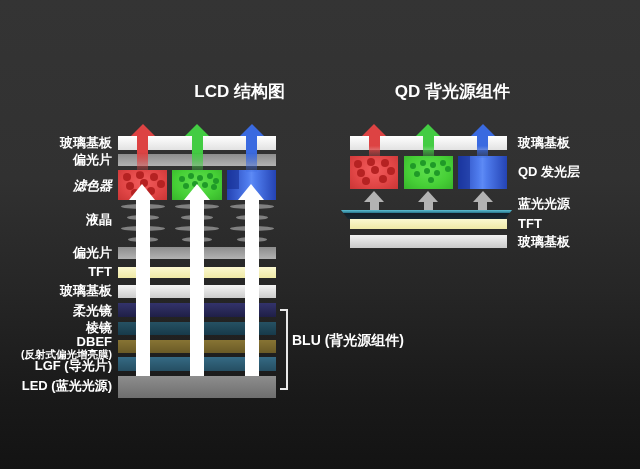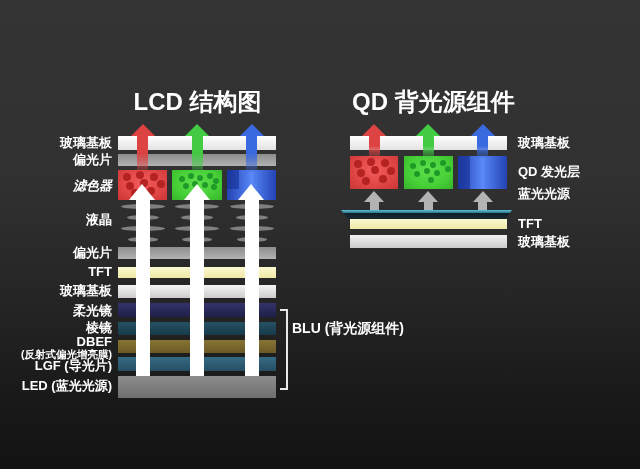--- a/index.html
+++ b/index.html
@@ -1,36 +1,36 @@
 <!DOCTYPE html>
 <html><head>
 <meta charset="utf-8">
 <style>
   html,body{margin:0;padding:0;}
   #stage{
     position:relative;width:640px;height:469px;overflow:hidden;
     background:linear-gradient(180deg,#343434 0%,#313131 38%,#262626 62%,#191919 85%,#131313 100%);
     font-family:"Liberation Sans","DejaVu Sans",sans-serif;
   }
-  .title{position:absolute;color:#ffffff;font-weight:bold;font-size:24px;white-space:nowrap;text-align:center;}
+  .title{position:absolute;color:#ffffff;font-weight:bold;font-size:17px;white-space:nowrap;text-align:right;}
   #lcd-title{left:110px;width:175px;top:66px;}
   #qd-title{left:352px;width:158px;top:66px;}
   .layer-label{position:absolute;color:#ffffff;font-weight:bold;font-size:13px;line-height:15px;white-space:nowrap;}
   .lcd-label{left:0;width:112px;text-align:right;}
   .qd-label{left:518px;width:120px;text-align:left;}
   .sub-label{font-size:10.5px;font-weight:bold;}
   .bar{position:absolute;z-index:1;}
   .rgb-box{position:absolute;z-index:1;overflow:hidden;}
   .dot{position:absolute;border-radius:50%;}
   .lc-ellipse{position:absolute;background:#8f8f8f;border-radius:50%;filter:blur(.6px);z-index:2;opacity:.85;}
   .arrow-head{position:absolute;width:0;height:0;border-style:solid;z-index:3;}
   .arrow-shaft{position:absolute;z-index:3;}
   #blu-bracket{position:absolute;left:280px;top:309px;width:6px;height:77px;
     border-top:2px solid #e8e8e8;border-right:2px solid #e8e8e8;border-bottom:2px solid #e8e8e8;z-index:2;}
-  #blu-label{position:absolute;left:292px;top:320px;color:#ffffff;font-weight:bold;font-size:14px;white-space:nowrap;}
+  #blu-label{position:absolute;left:292px;top:332px;color:#ffffff;font-weight:bold;font-size:14px;white-space:nowrap;}
 </style>
 </head>
 <body>
 
 <div id="stage">
   <section>
     <h2 class="title" id="lcd-title">LCD 结构图</h2>
     <div id="lcd-labels">
         <div class="layer-label lcd-label" style="top: 135px;">玻璃基板</div>
         <div class="layer-label lcd-label" style="top: 152px;">偏光片</div>
@@ -109,21 +109,21 @@
         <div class="arrow-shaft" style="left: 246px; top: 136px; width: 11px; height: 36px; background: linear-gradient(rgb(58, 106, 224) 0%, rgb(58, 106, 224) 45%, rgba(58, 106, 224, 0.25) 100%);"></div>
       </div>
     <div id="blu-bracket"></div>
     <div id="blu-label">BLU (背光源组件)</div>
   </section>
   <section>
     <h2 class="title" id="qd-title">QD 背光源组件</h2>
     <div id="qd-labels">
         <div class="layer-label qd-label" style="top: 135px;">玻璃基板</div>
         <div class="layer-label qd-label" style="top: 164px;">QD 发光层</div>
-        <div class="layer-label qd-label" style="top: 186px;">蓝光光源</div>
+        <div class="layer-label qd-label" style="top: 196px;">蓝光光源</div>
         <div class="layer-label qd-label" style="top: 216px;">TFT</div>
         <div class="layer-label qd-label" style="top: 234px;">玻璃基板</div>
       </div>
     <div id="qd-stack">
         <div class="bar" style="left: 350px; top: 136px; width: 157px; height: 14px; background: linear-gradient(rgb(255, 255, 255), rgb(226, 226, 226));"></div>
         <div class="rgb-box" style="left: 350px; top: 156px; width: 48px; height: 33px; background: radial-gradient(at 50% 42%, rgb(242, 92, 92) 0%, rgb(224, 69, 69) 60%, rgb(201, 53, 53) 100%);">
           <div class="dot" style="left: 4px; top: 4px; width: 8px; height: 8px; background: rgb(181, 34, 34);"></div>
           <div class="dot" style="left: 17px; top: 2px; width: 8px; height: 8px; background: rgb(181, 34, 34);"></div>
           <div class="dot" style="left: 31px; top: 3px; width: 8px; height: 8px; background: rgb(181, 34, 34);"></div>
           <div class="dot" style="left: 37px; top: 11px; width: 8px; height: 8px; background: rgb(181, 34, 34);"></div>

